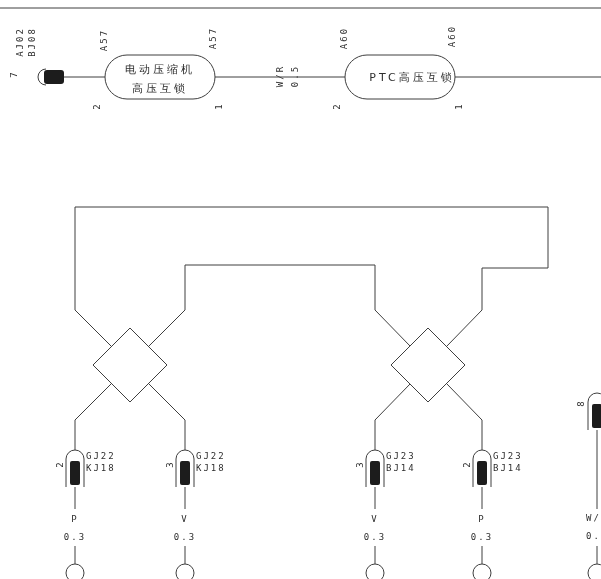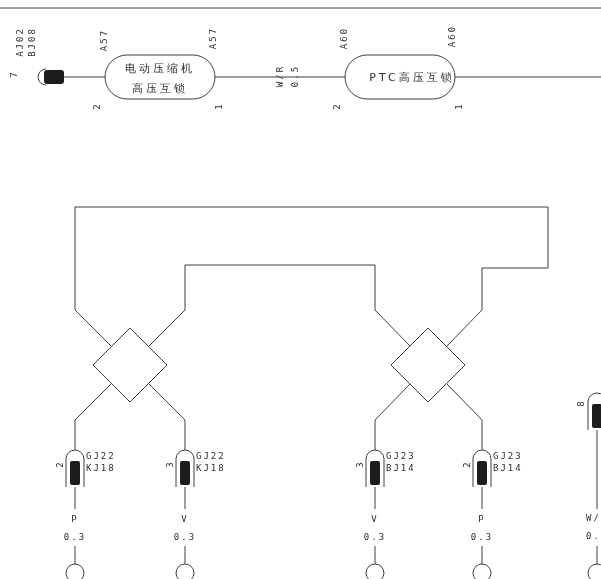--- a/index.html
+++ b/index.html
@@ -94,21 +94,21 @@
       <circle class="w wf" cx="597" cy="573" r="9"></circle>
     </g>
   </svg>
 
   <div class="lbl rot" style="left:20px;top:42px;">AJ02</div>
   <div class="lbl rot" style="left:32px;top:42px;">BJ08</div>
   <div class="lbl rot" style="left:14px;top:74px;">7</div>
 
   <div class="lbl rot" style="left:104px;top:40px;">A57</div>
   <div class="lbl rot" style="left:213px;top:38px;">A57</div>
-  <div class="lbl cjk ctr" style="left:160px;top:69px;font-family:Liberation Mono, monospace;">电动压缩机</div>
+  <div class="lbl cjk ctr" style="left:160px;top:69px;">电动压缩机</div>
   <div class="lbl cjk ctr" style="left:160px;top:88px;">高压互锁</div>
   <div class="lbl rot" style="left:97px;top:106px;">2</div>
   <div class="lbl rot" style="left:219px;top:106px;">1</div>
 
   <div class="lbl rot" style="left:280px;top:76px;">W/R</div>
   <div class="lbl rot" style="left:295px;top:76px;">0.5</div>
 
   <div class="lbl rot" style="left:344px;top:38px;">A60</div>
   <div class="lbl rot" style="left:452px;top:36px;">A60</div>
   <div class="lbl cjk ctr" style="left:412px;top:77px;">PTC高压互锁</div>

